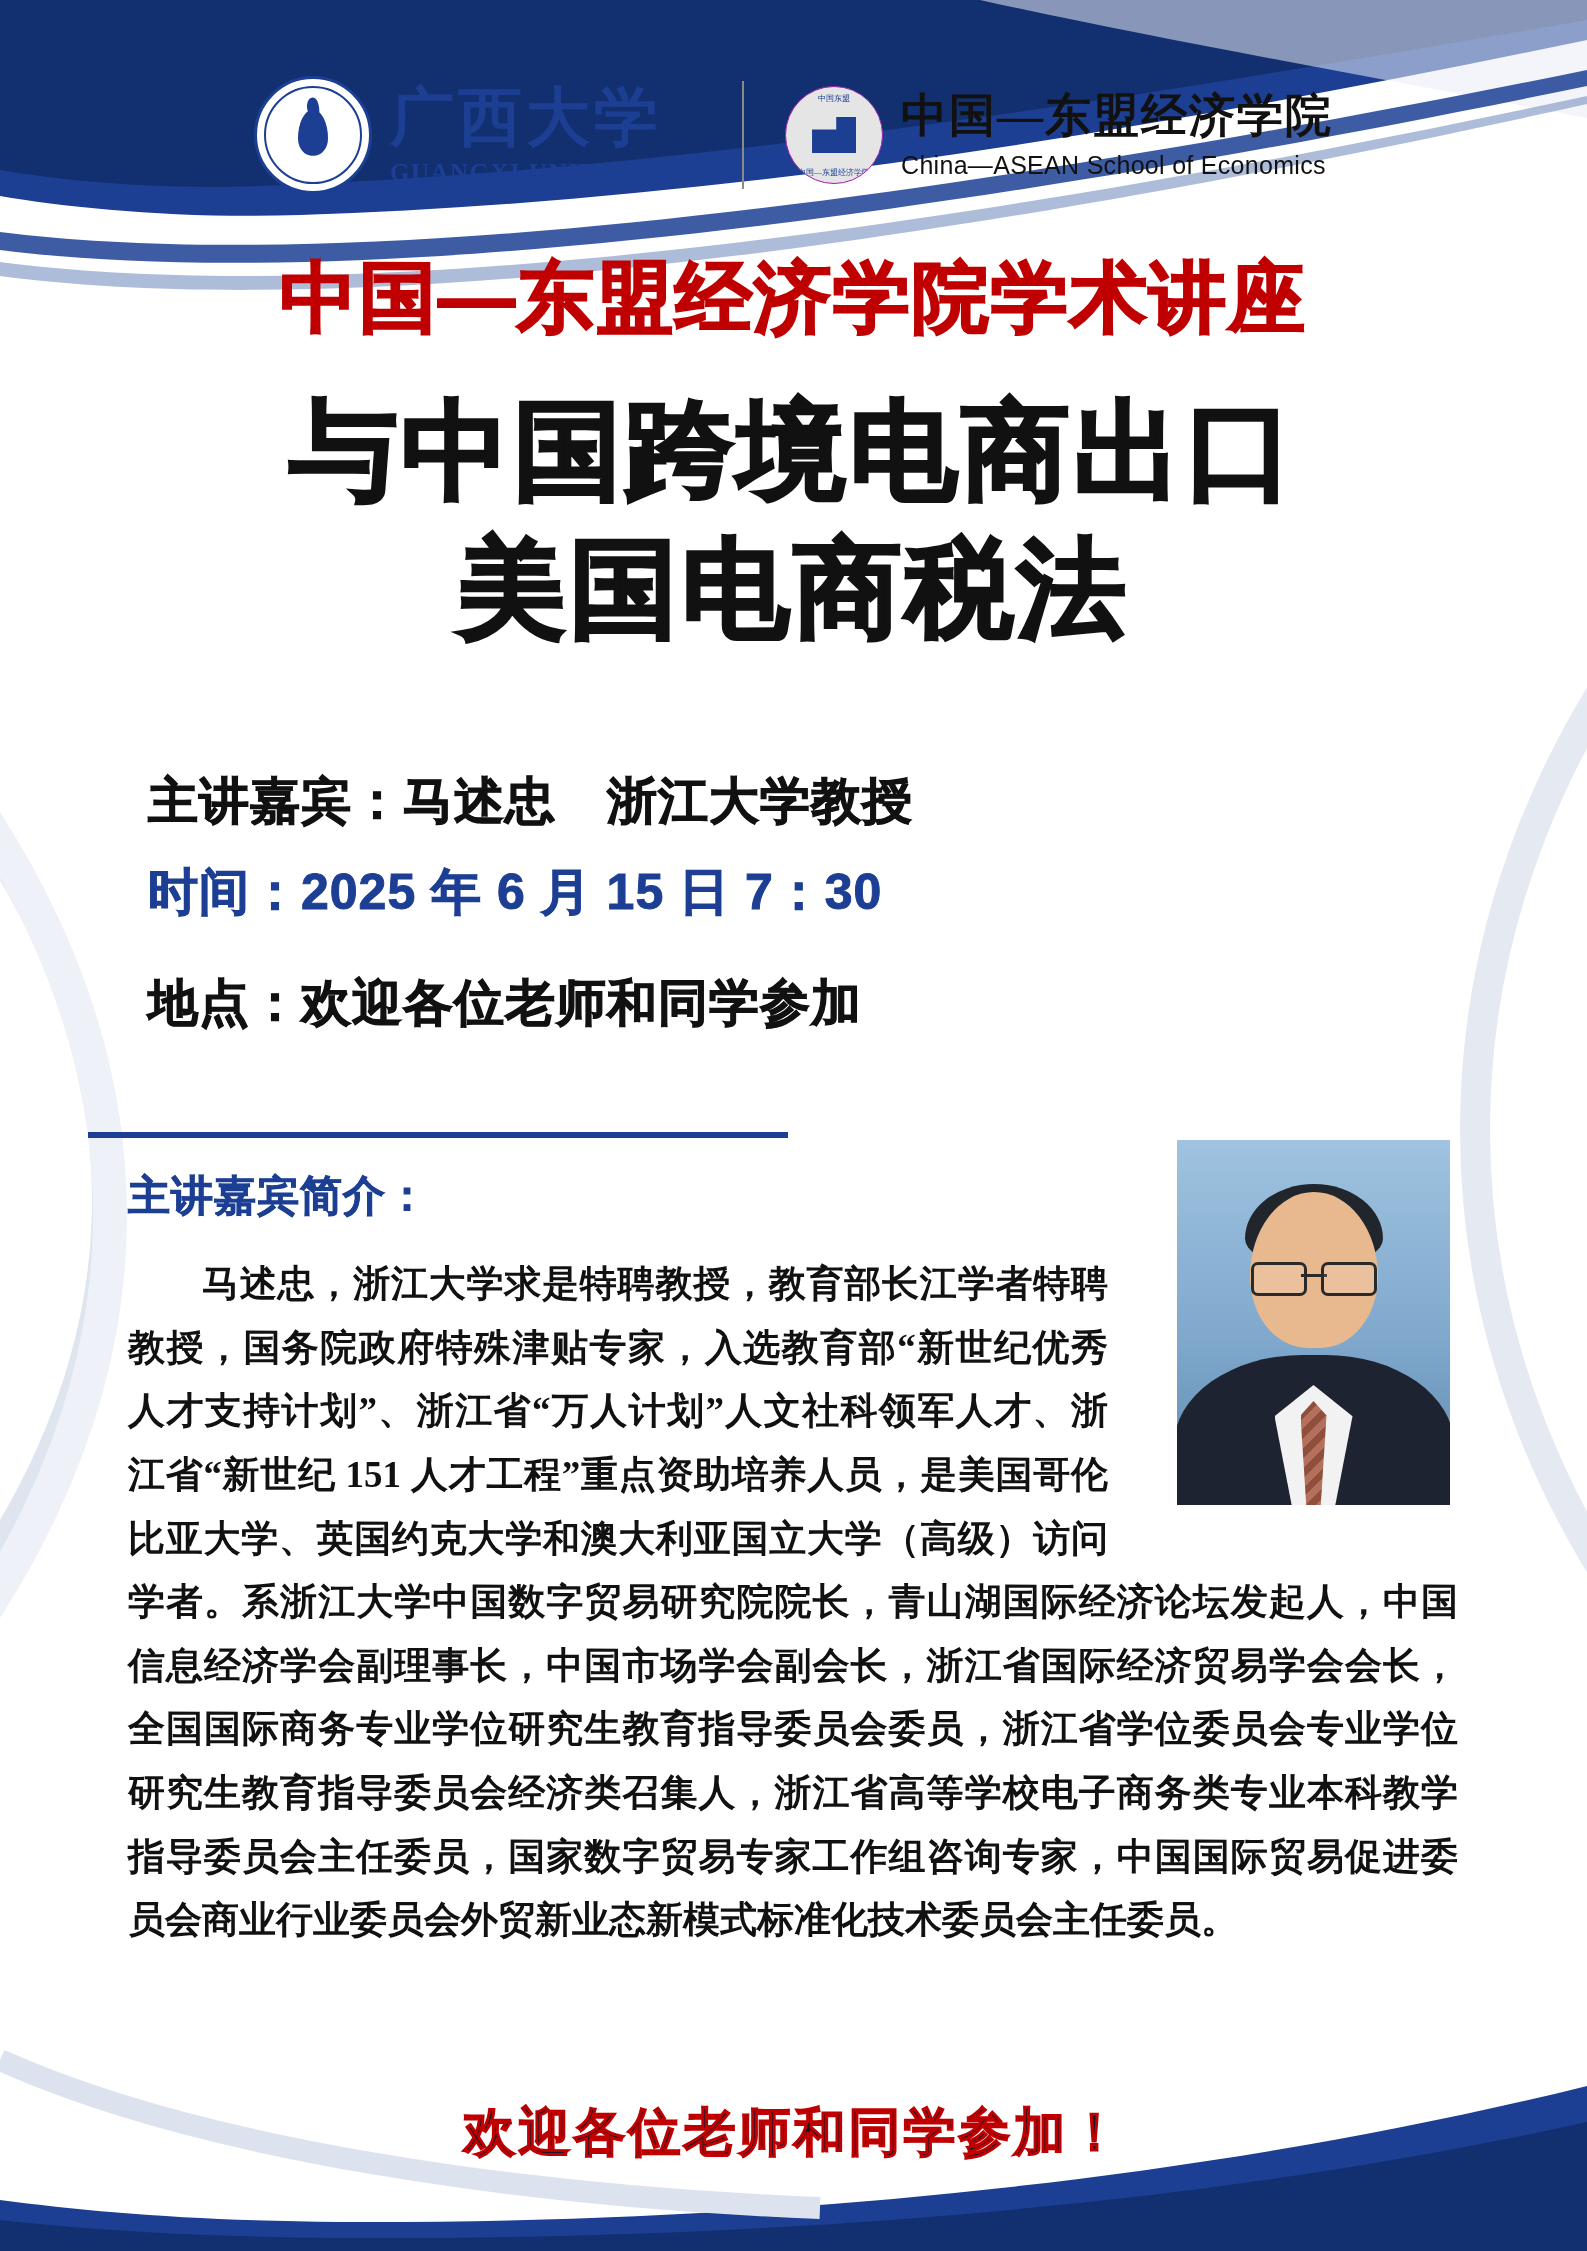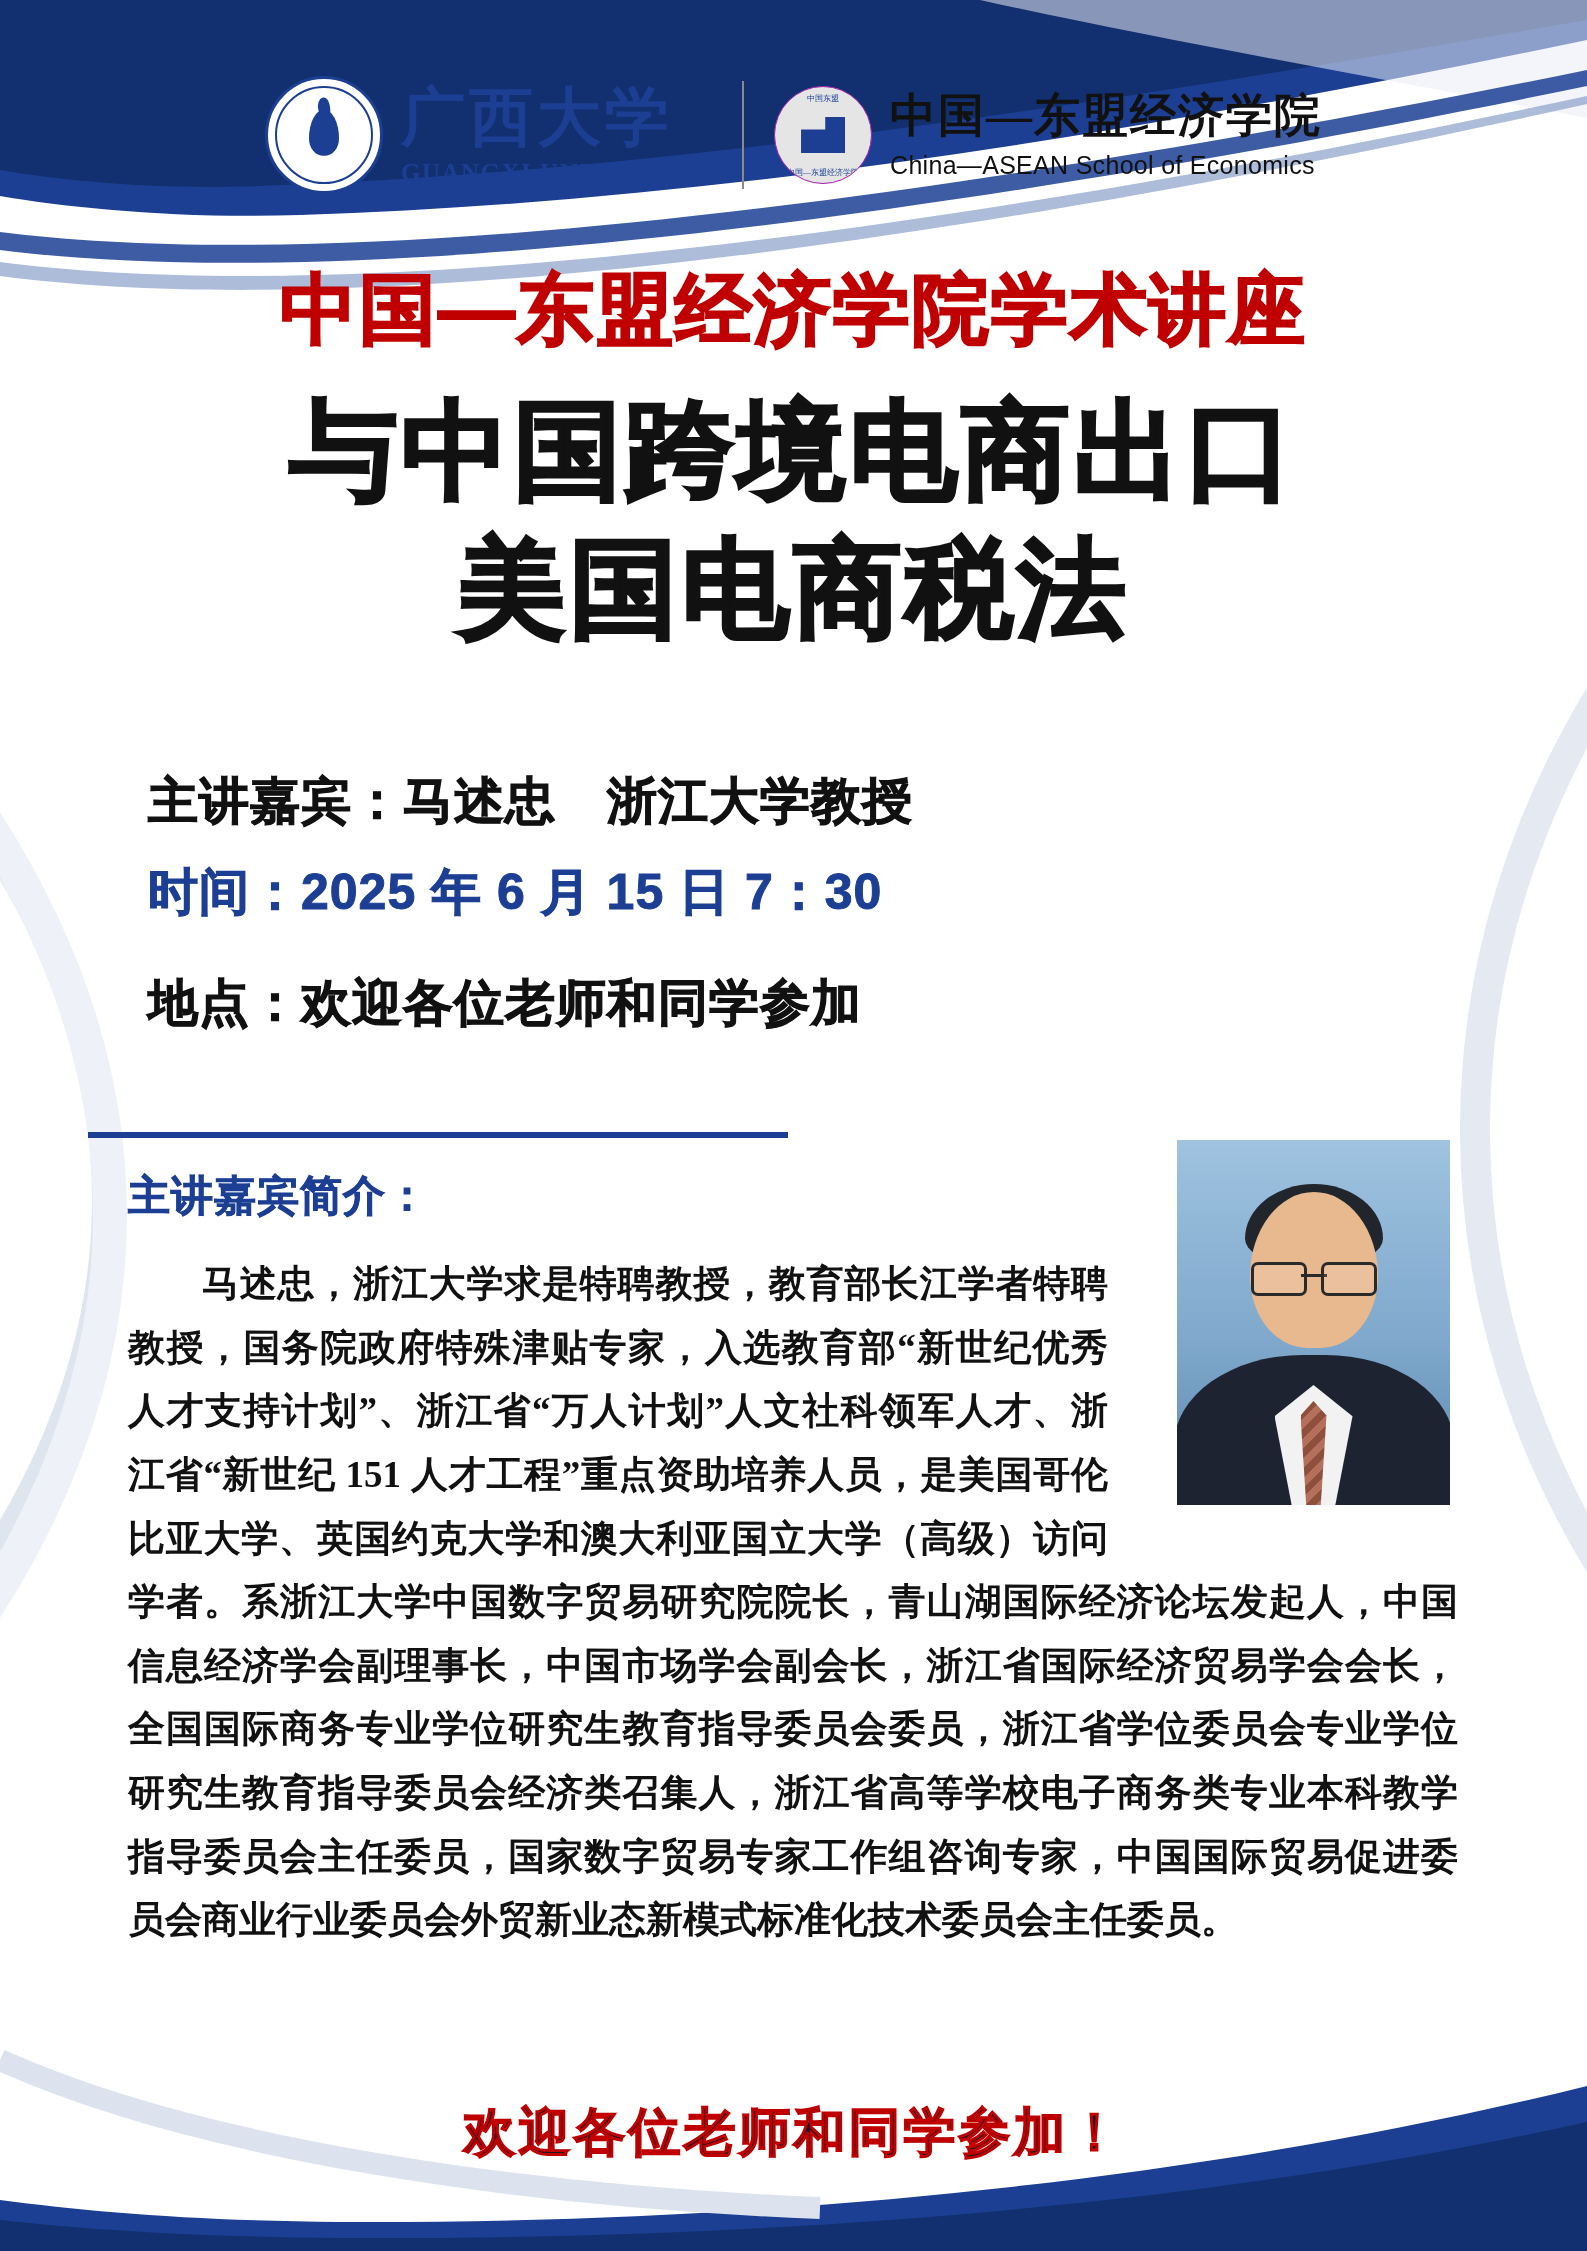--- a/index.html
+++ b/index.html
@@ -25,21 +25,21 @@
   
   .header-logos {
     position: absolute;
     top: 60px;
     left: 0;
     width: 100%;
     height: 150px;
     display: flex;
     align-items: center;
     justify-content: center;
-    gap: 0;
+    gap: 11px;
     z-index: 5;
   }
   .logo-block {
     display: flex;
     align-items: center;
     gap: 18px;
   }
   .gx-seal {
     width: 112px; height: 112px;
     border-radius: 50%;
@@ -133,21 +133,21 @@
     font-family: "Liberation Sans", sans-serif;
     font-size: 25px;
     color: #111;
     margin-top: 14px;
     letter-spacing: 0.3px;
   }
 
   
   .subtitle-red {
     position: absolute;
-    top: 259px; left: 0; width: 100%;
+    top: 247px; left: 0; width: 100%;
     text-align: center;
     font-family: "Liberation Sans", sans-serif;
     font-size: 77px;
     font-weight: bold;
     color: #c00000;
     letter-spacing: 2px;
     z-index: 6;
     -webkit-text-stroke: 2px #c00000;
   }
   .main-title {

